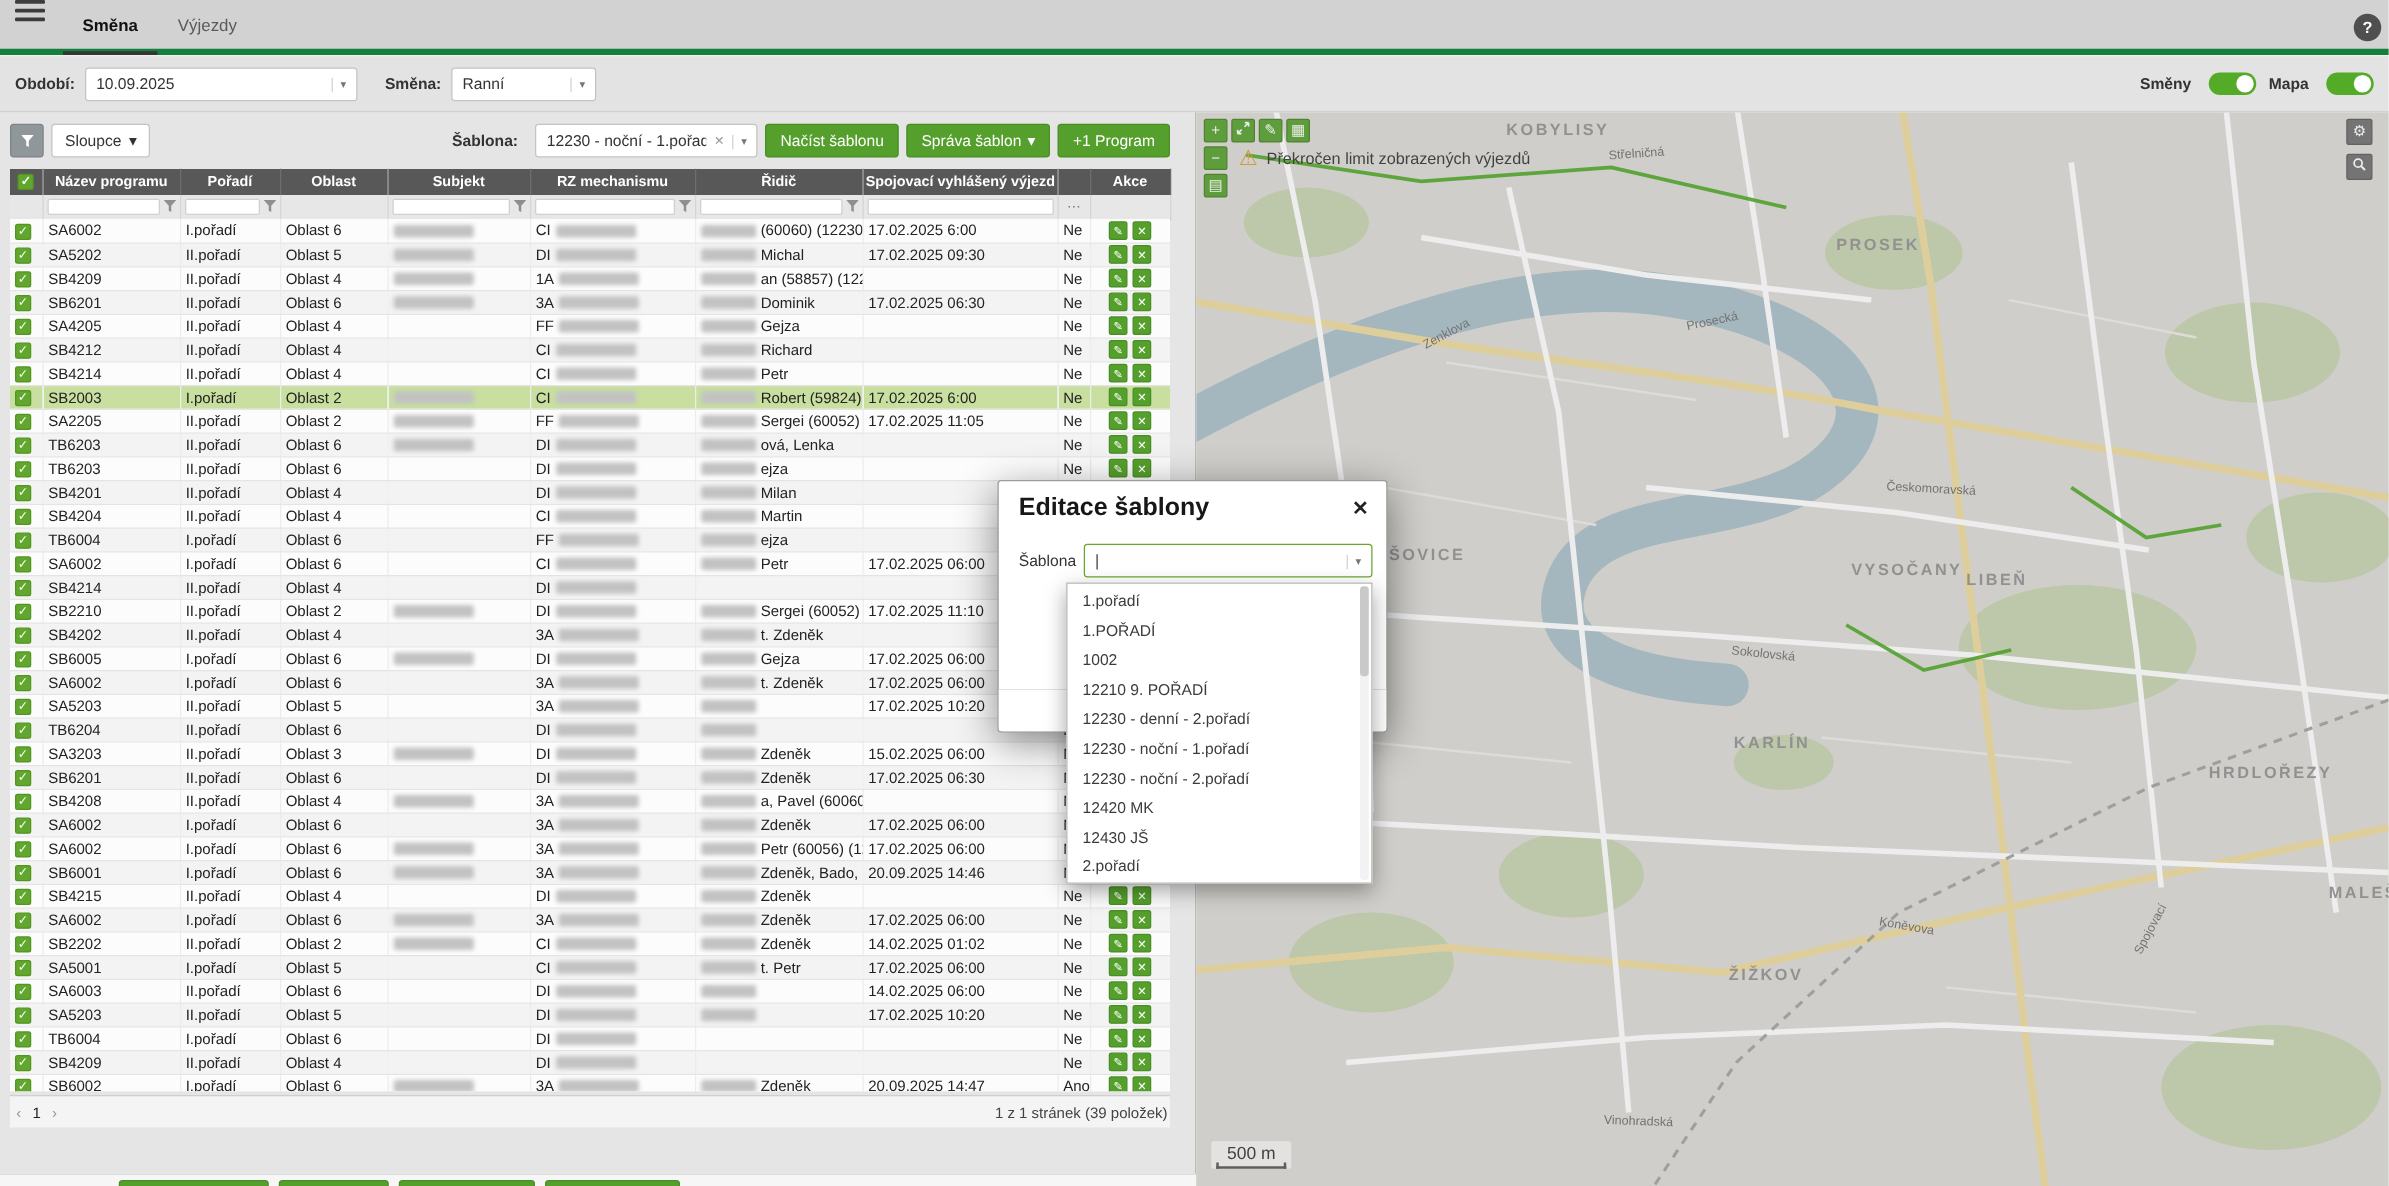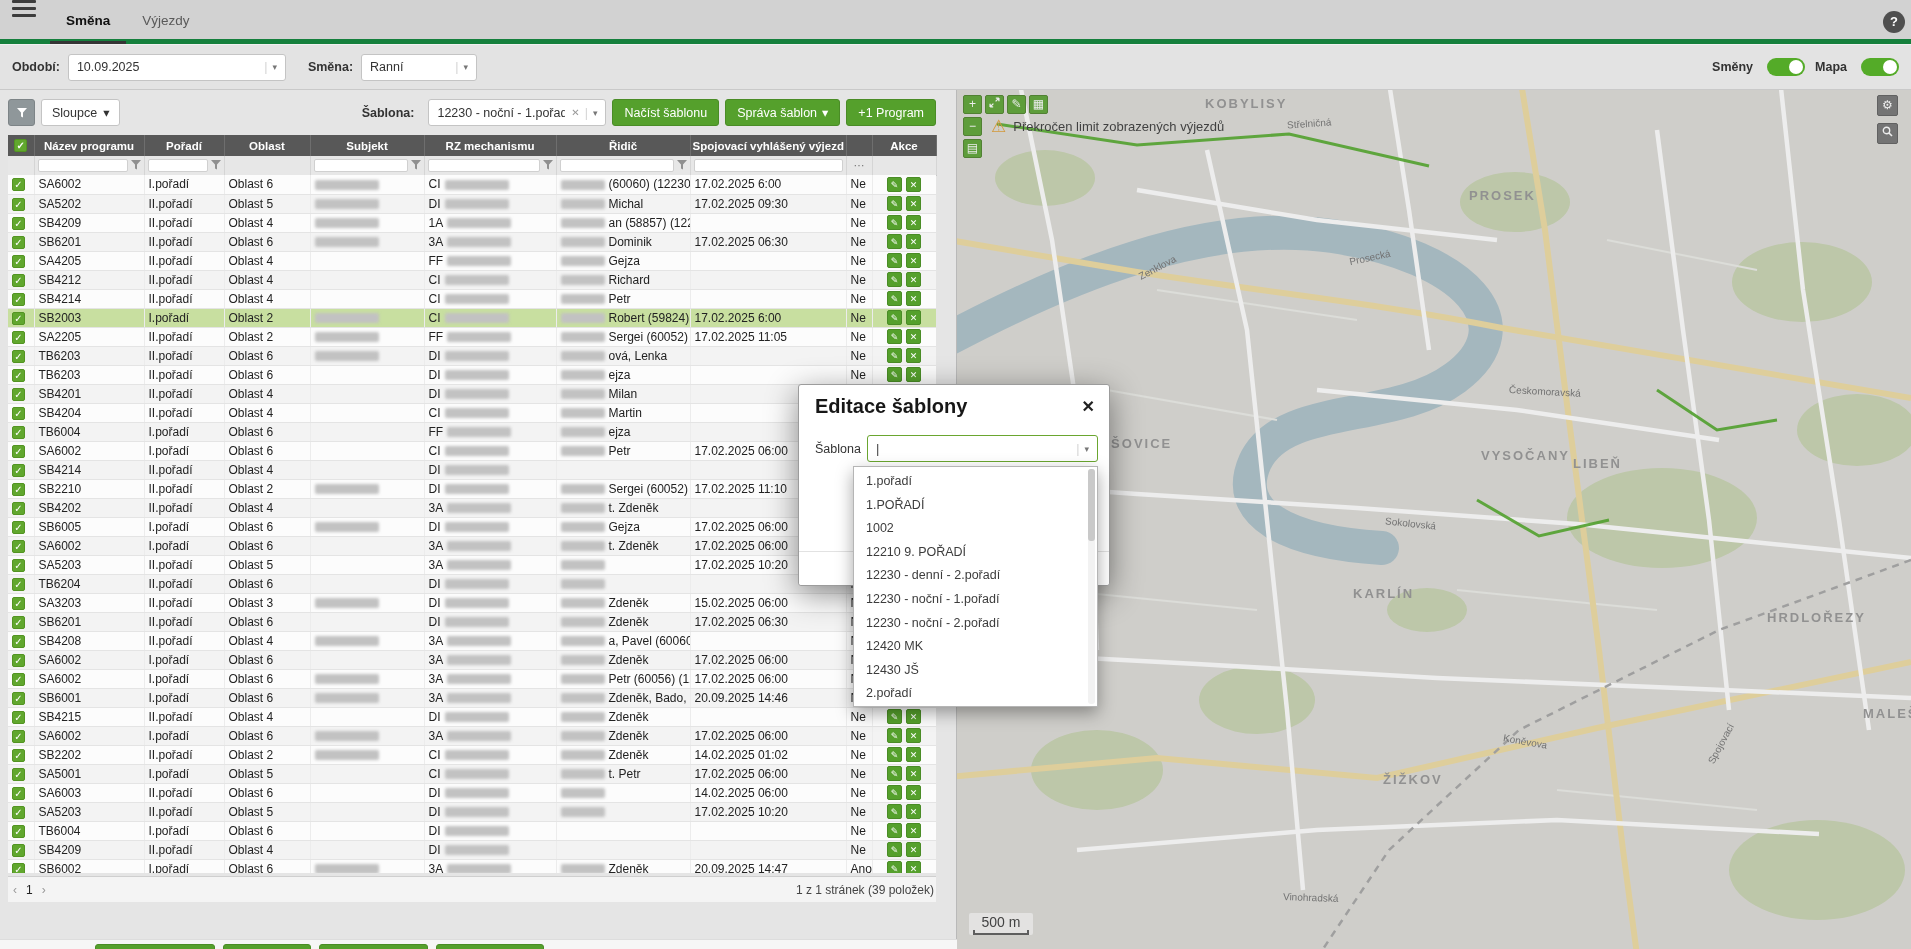--- a/index.html
+++ b/index.html
@@ -770,21 +770,21 @@
       <span class="mlabel city" style="left: 248px; top: 6px;">KOBYLISY</span>
       <span class="mlabel street" style="left: 330px; top: 28px; transform: rotate(-4deg);">Střelničná</span>
       <span class="mlabel city" style="left: 512px; top: 98px;">PROSEK</span>
       <span class="mlabel street" style="left: 180px; top: 172px; transform: rotate(-28deg);">Zenklova</span>
       <span class="mlabel street" style="left: 392px; top: 162px; transform: rotate(-12deg);">Prosecká</span>
       <span class="mlabel street" style="left: 552px; top: 296px; transform: rotate(3deg);">Českomoravská</span>
       <span class="mlabel city" style="left: 524px; top: 310px; margin-top: 48px;">VYSOČANY</span>
       <span class="mlabel city" style="left: 616px; top: 366px;">LIBEŇ</span>
       <span class="mlabel city" style="left: 110px; top: 346px;">HOLEŠOVICE</span>
       <span class="mlabel street" style="left: 428px; top: 428px; transform: rotate(6deg);">Sokolovská</span>
-      <span class="mlabel city" style="left: 396px; top: 496px;">KARLÍN</span>
+      <span class="mlabel city" style="left: 430px; top: 496px;">KARLÍN</span>
       <span class="mlabel city" style="left: 810px; top: 520px;">HRDLOŘEZY</span>
       <span class="mlabel city" style="left: 906px; top: 616px;">MALEŠICE</span>
       <span class="mlabel street" style="left: 546px; top: 646px; transform: rotate(10deg);">Koněvova</span>
       <span class="mlabel street" style="left: 742px; top: 648px; transform: rotate(-62deg);">Spojovací</span>
       <span class="mlabel city" style="left: 426px; top: 682px;">ŽIŽKOV</span>
       <span class="mlabel street" style="left: 326px; top: 802px; transform: rotate(2deg);">Vinohradská</span>
     </div>
 
   <div class="mbtn" style="left:6px;top:5px">+</div>
   <div class="mbtn" style="left:28px;top:5px">

